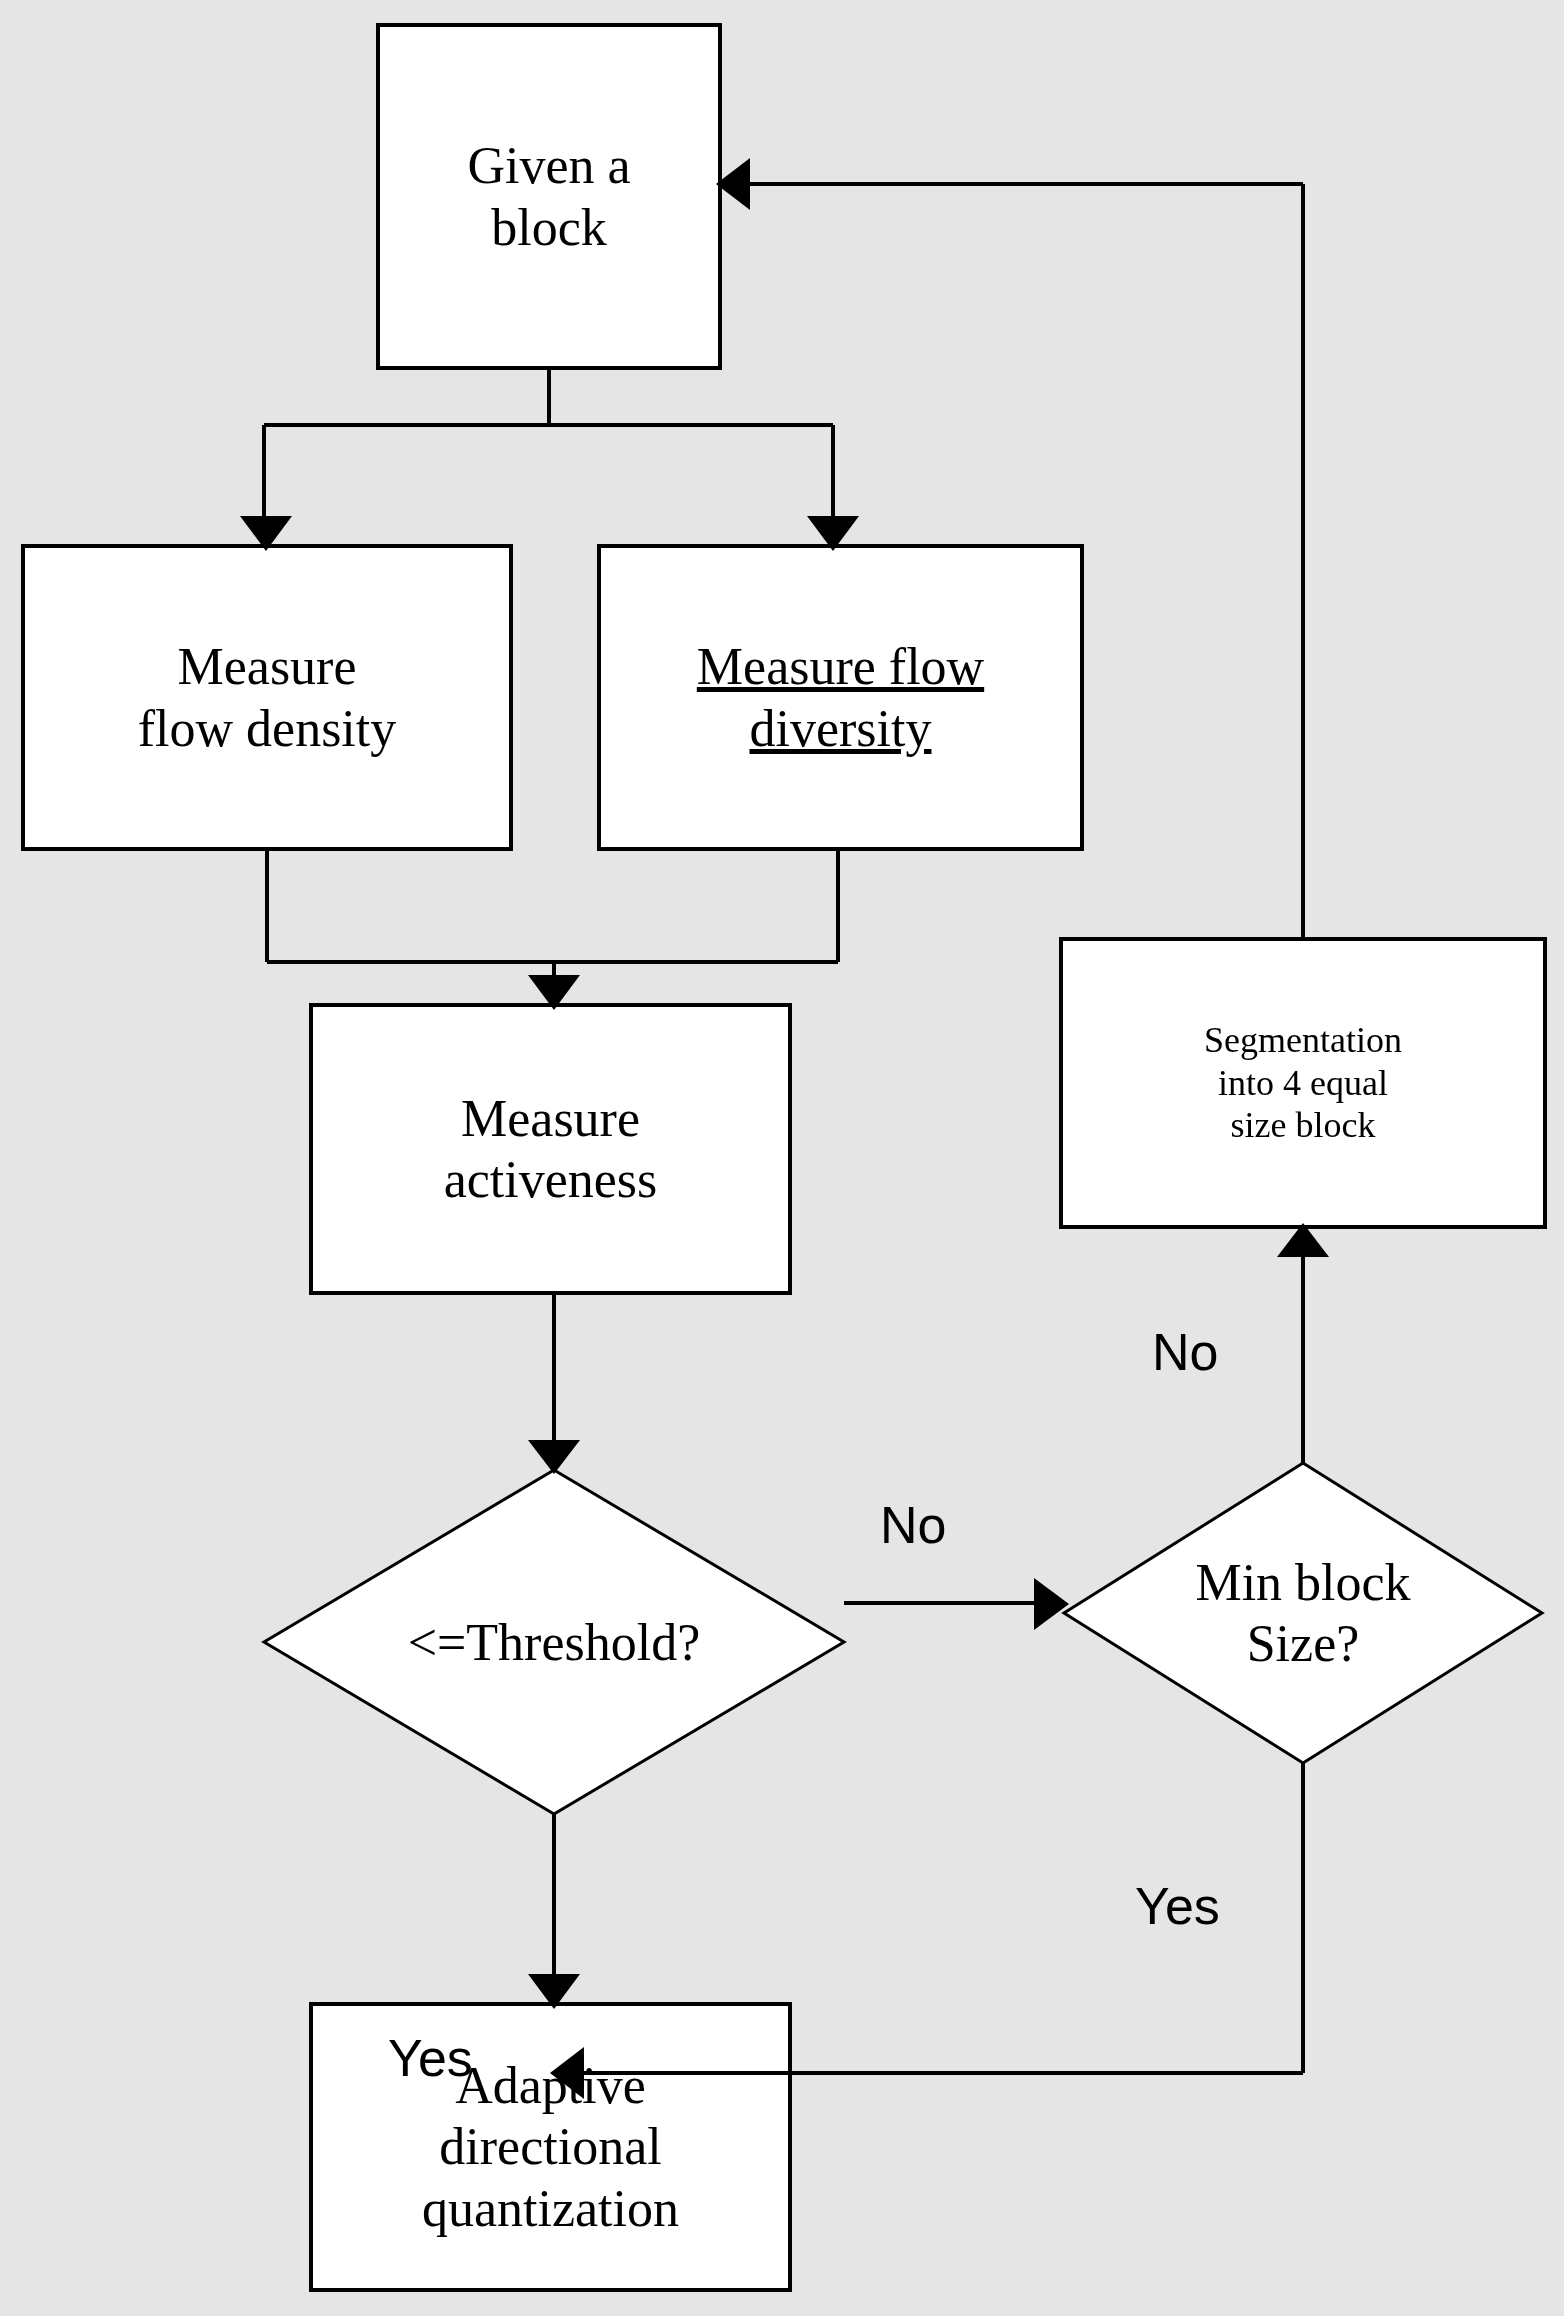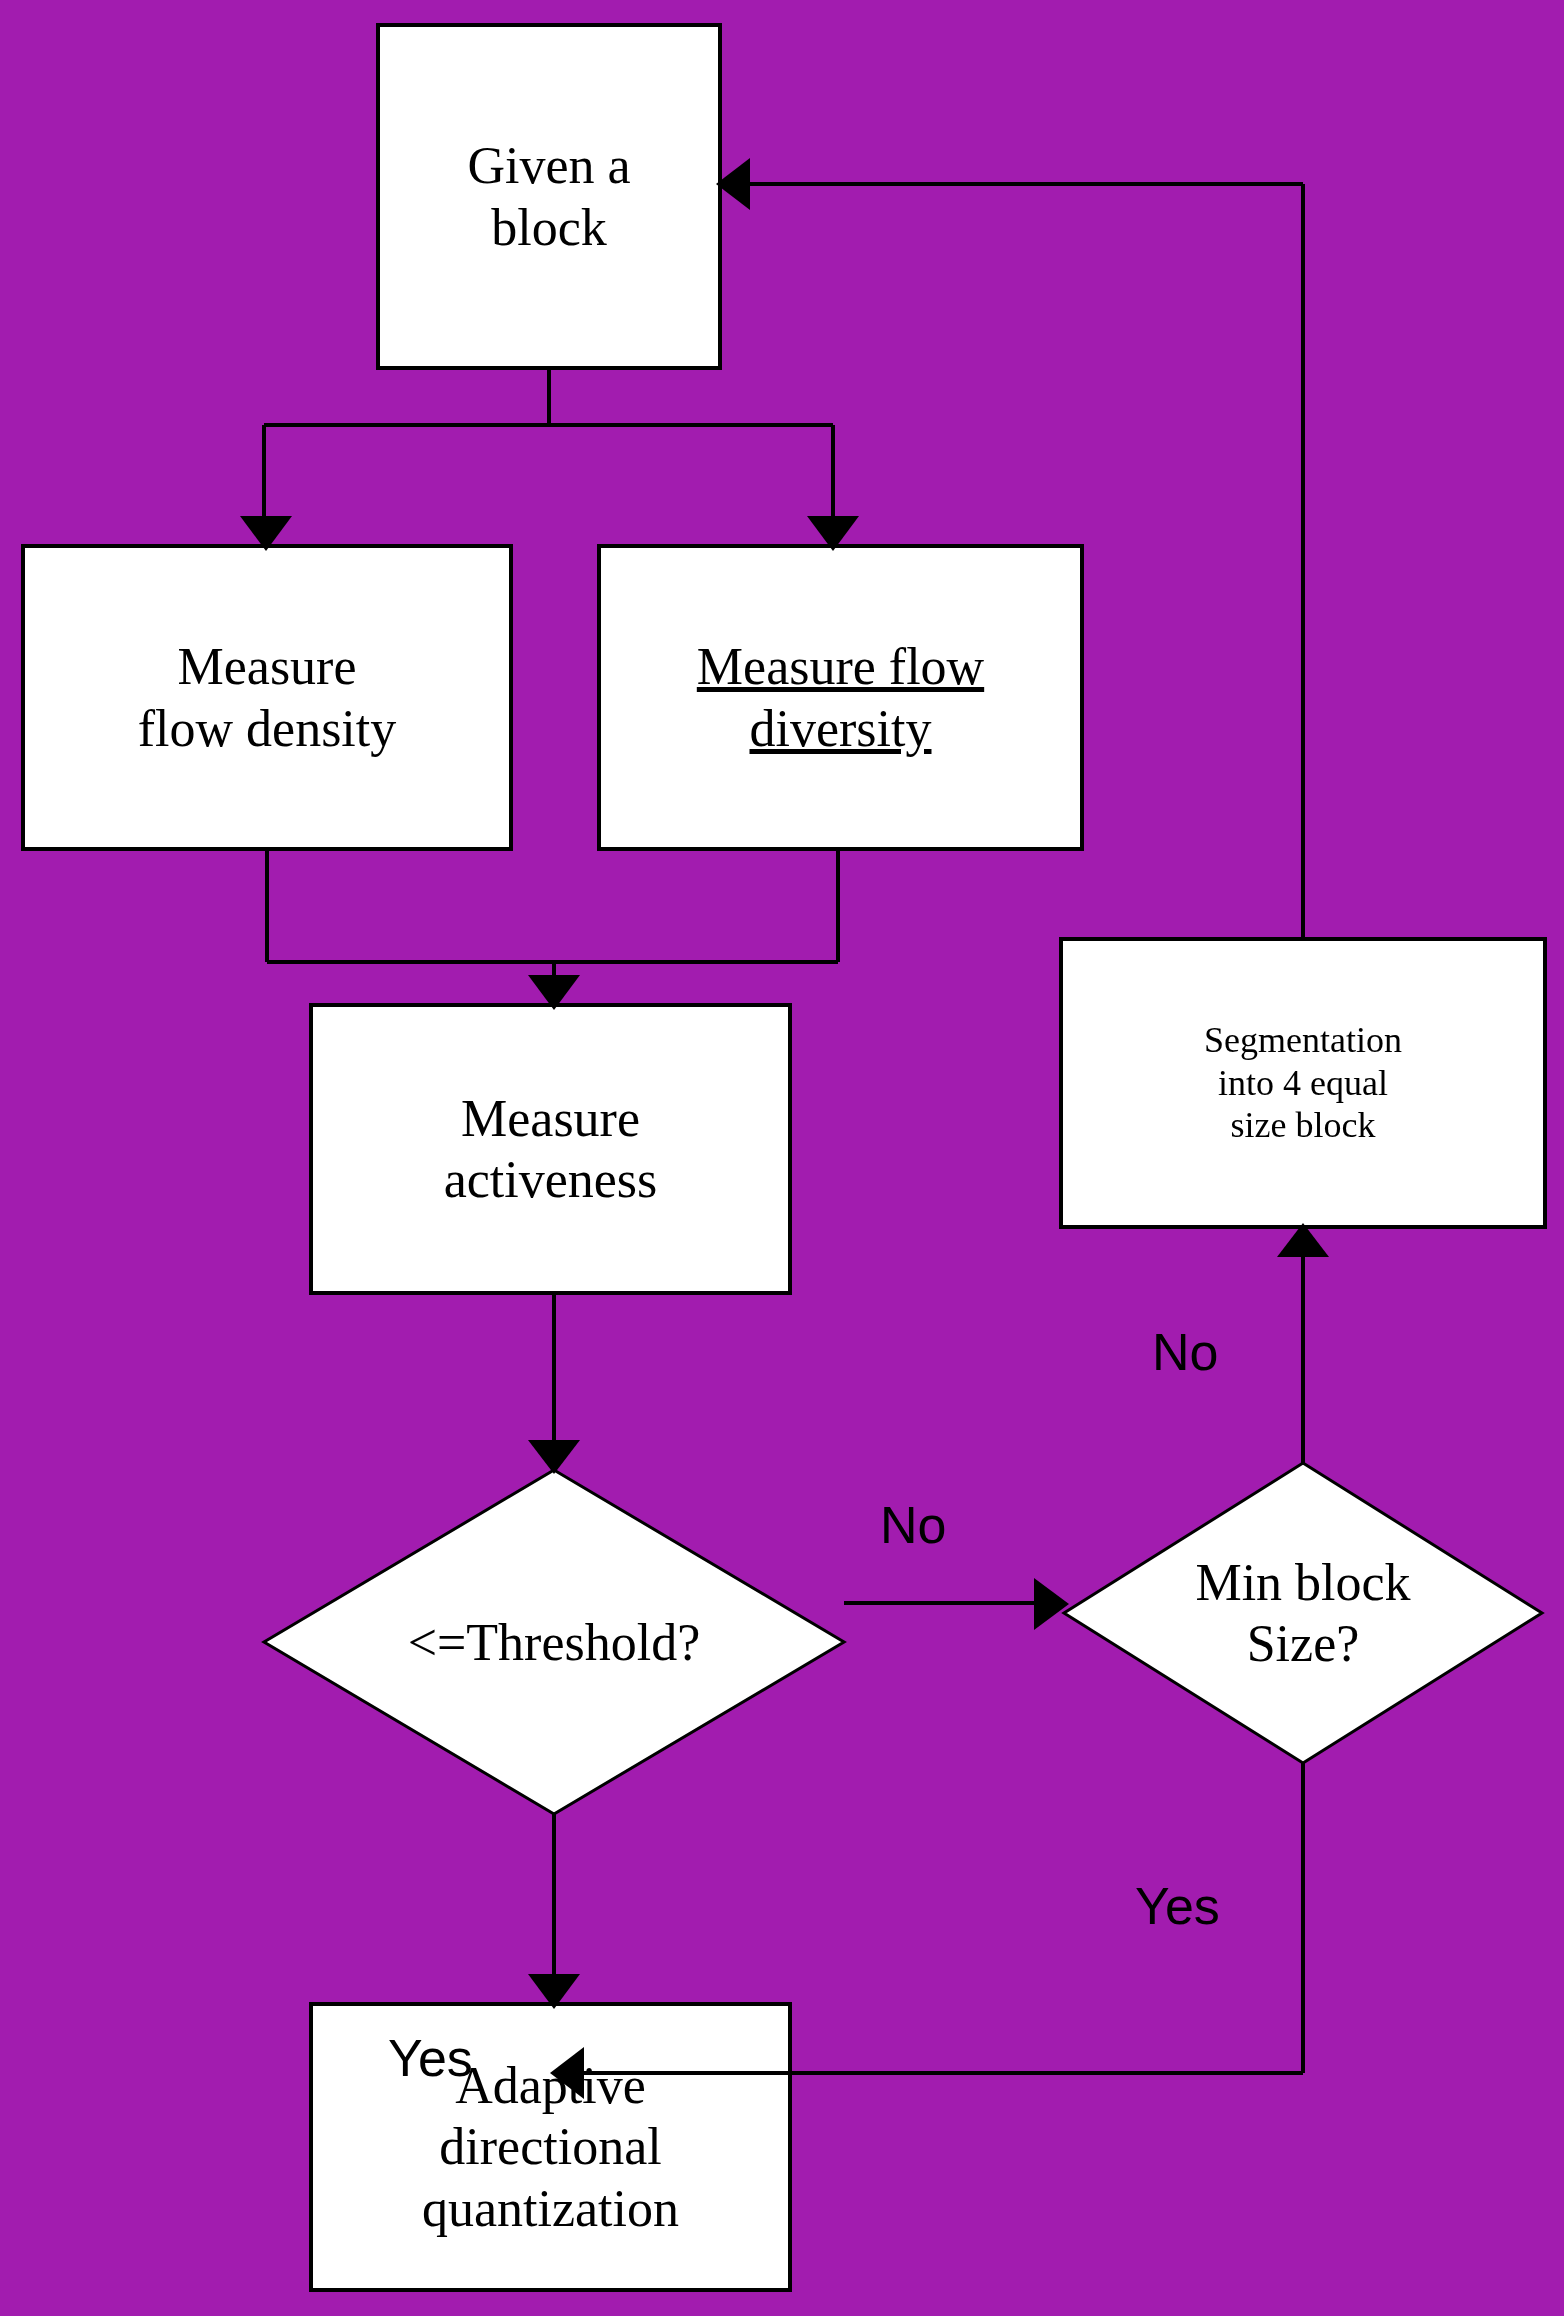--- a/index.html
+++ b/index.html
@@ -8,21 +8,21 @@
     padding: 0;
     background: #ffffff;
   }
   body {
     font-family: "Liberation Serif", "DejaVu Serif", serif;
   }
   #canvas {
     position: relative;
     width: 1564px;
     height: 2316px;
-    background: #a21caf;
+    background: #e5e5e5;
     overflow: hidden;
   }
   #flow-svg {
     position: absolute;
     top: 0;
     left: 0;
     width: 1564px;
     height: 2316px;
   }
   .node-label {

